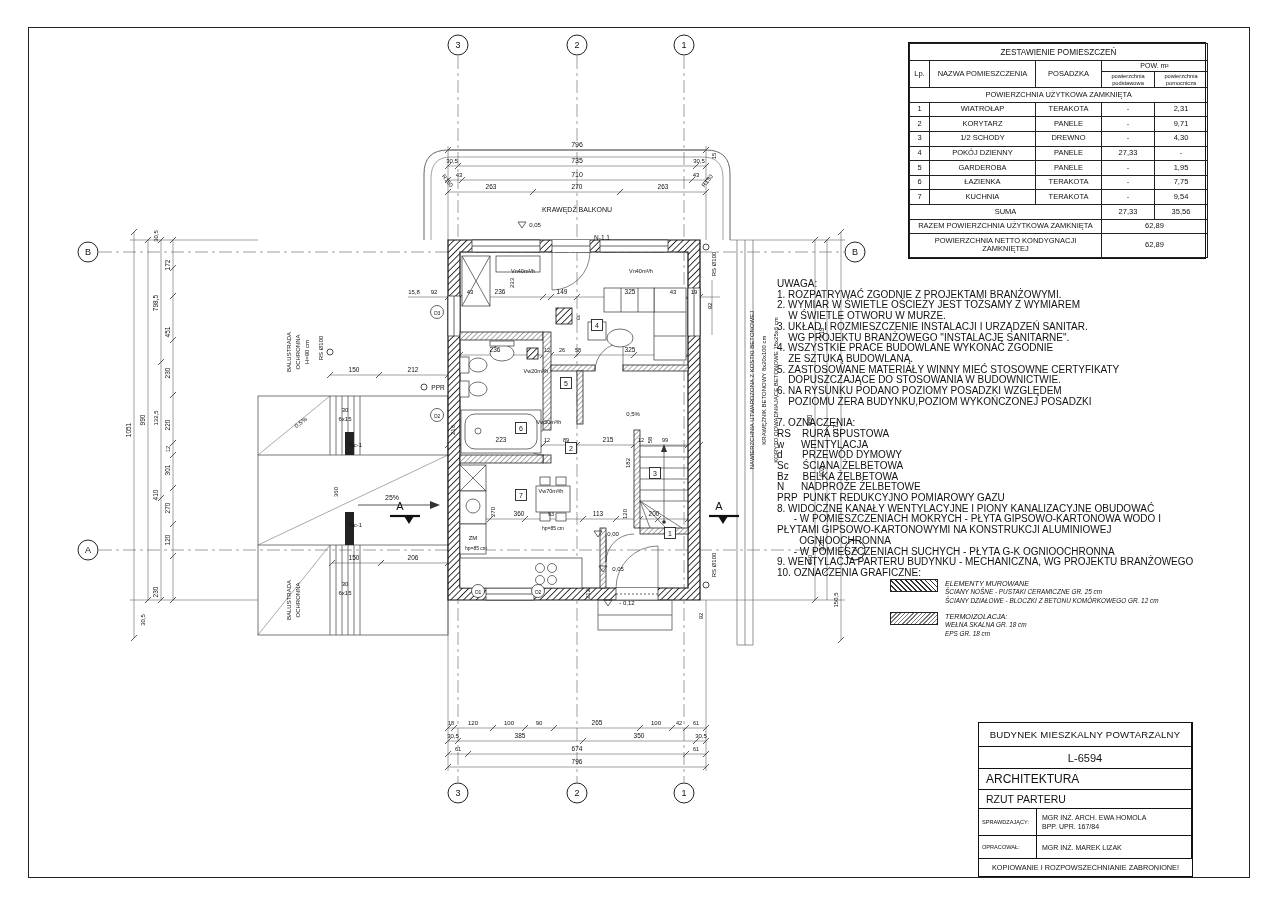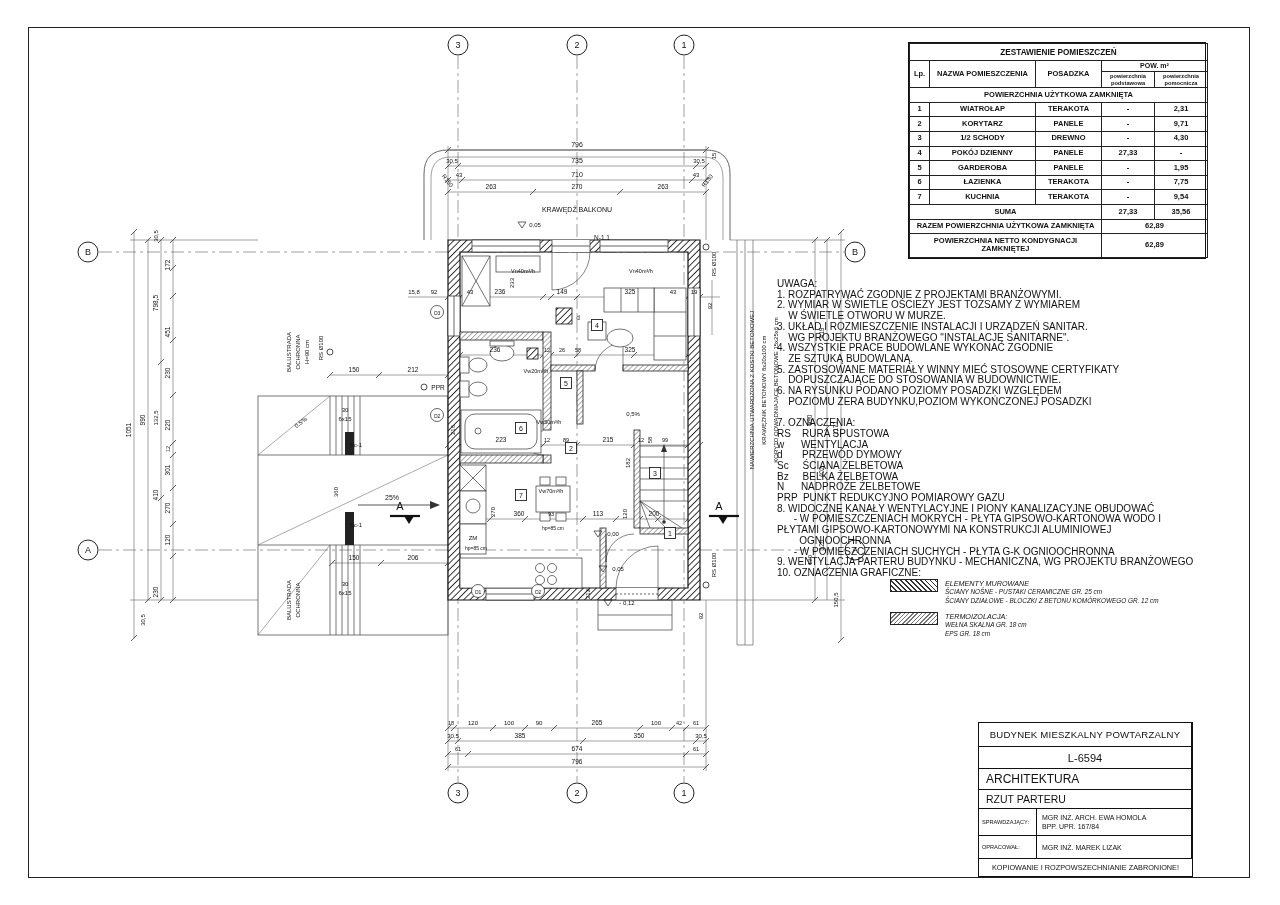--- a/index.html
+++ b/index.html
@@ -4,21 +4,21 @@
 <style>
   * { margin:0; padding:0; box-sizing:border-box; }
   html,body { width:1280px; height:905px; background:#fff; font-family:"Liberation Sans",sans-serif; color:#111; position:relative; overflow:hidden; }
   .sheet-frame { position:absolute; left:28px; top:27px; width:1222px; height:851px; border:1.3px solid #222; }
   svg.plan { position:absolute; left:0; top:0; }
   #plan-labels text { fill:#111; text-anchor:middle; font-family:"Liberation Sans",sans-serif; }
 
   
   .room-table { position:absolute; left:908px; top:42px; width:298px; border:1.5px solid #111; background:#fff; }
   .room-table table { border-collapse:collapse; width:100%; table-layout:fixed; }
-  .room-table th, .room-table td { border:0.8px solid #222; font-size:7.5px; font-weight:700; text-align:center; padding:2.5px 1px; line-height:1.15; }
+  .room-table th, .room-table td { border:0.8px solid #222; font-size:7.5px; font-weight:400; text-align:center; padding:2.5px 1px; line-height:1.15; }
   .room-table .rt-title { font-size:8.2px; padding:3.5px; }
   .room-table .sub { font-size:5.7px; line-height:1.1; padding:1px; }
   .room-table .pow-head { font-size:7px; padding:1px; }
 
   
   .notes { position:absolute; left:777px; top:279px; width:474px; font-size:10px; line-height:10.7px; color:#111; }
   .notes div { white-space:pre-wrap; min-height:10.7px; }
 
   
   .legend { position:absolute; left:890px; top:579px; width:362px; font-size:7px; }

